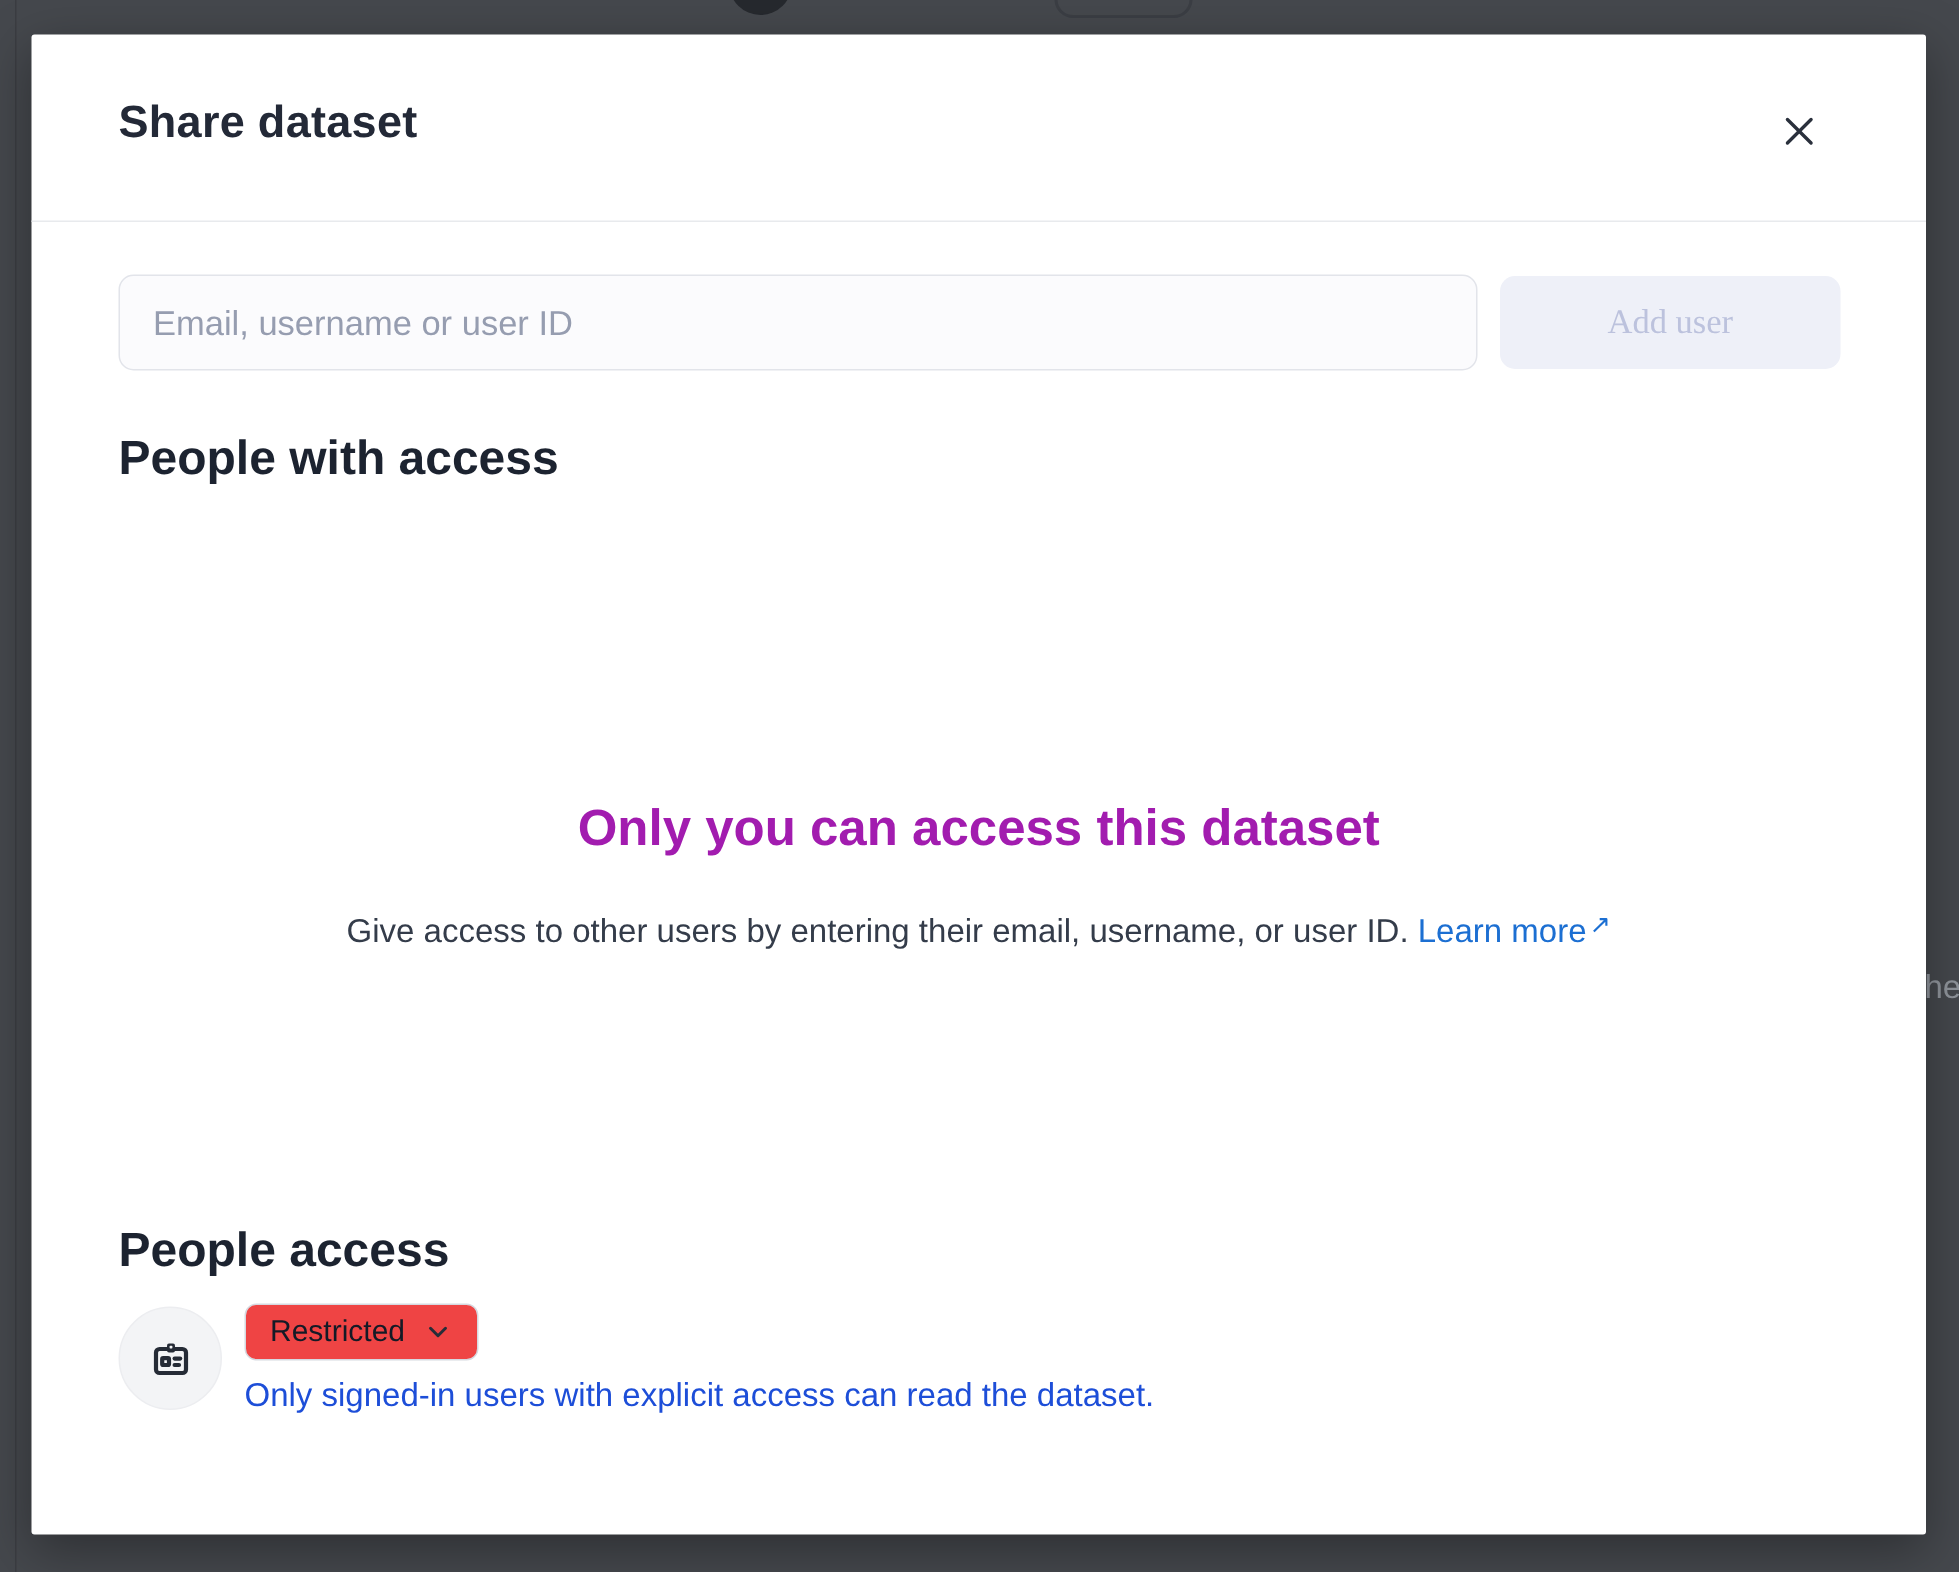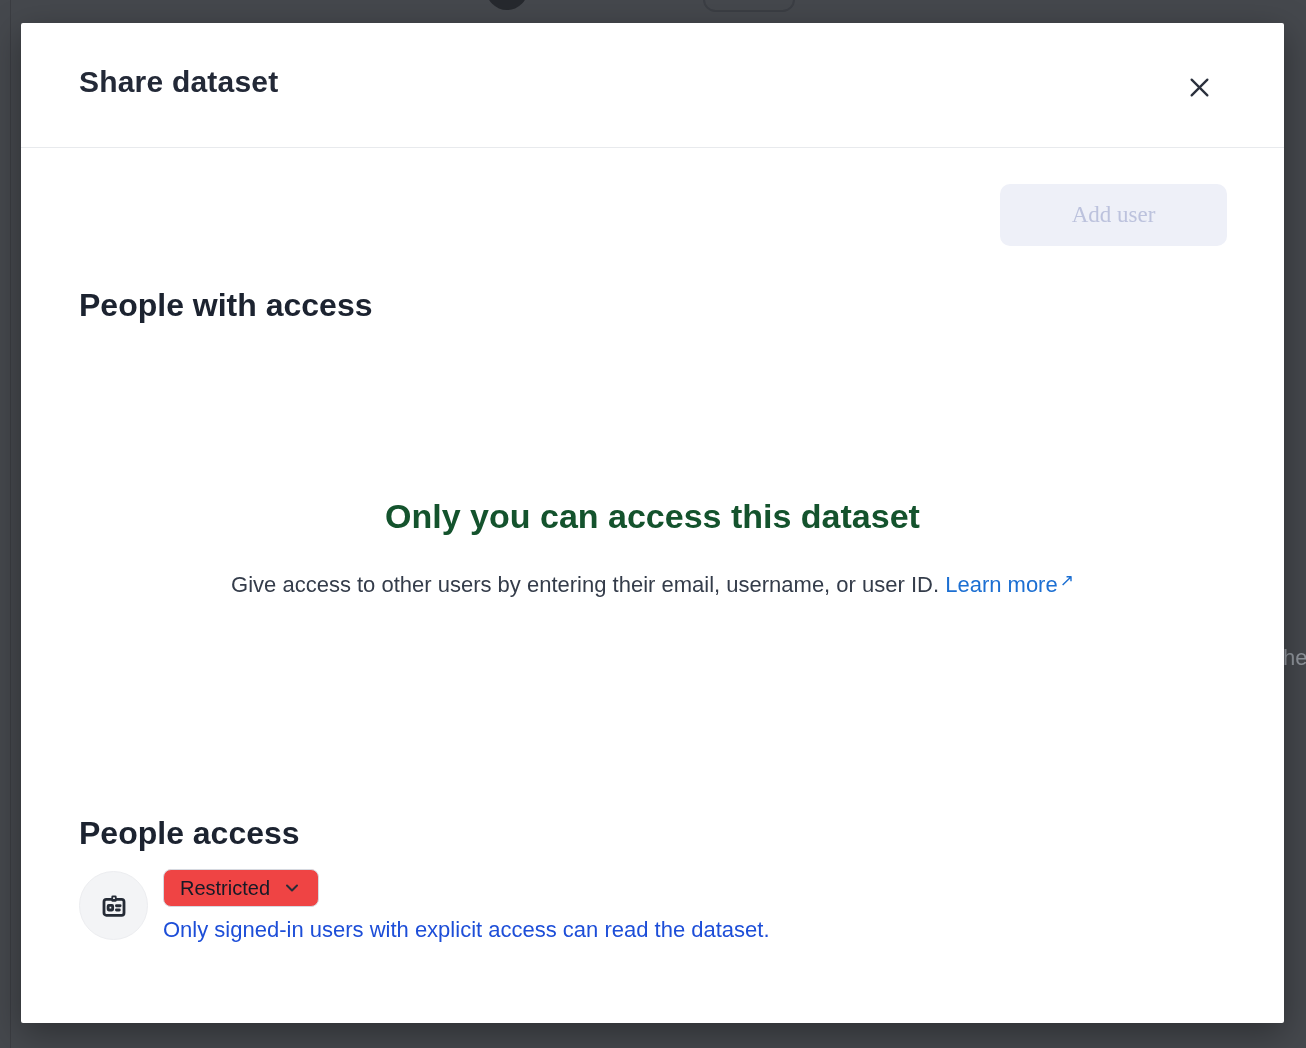--- a/index.html
+++ b/index.html
@@ -67,21 +67,21 @@
     position: absolute; left: 58px;
     font-size: 32px; font-weight: 700; color: #1c2330;
   }
   .people-heading { top: 264px; }
   .general-heading { top: 792px; }
 
   
   .empty-state {
     position: absolute; left: 0; top: 474px; width: 100%; text-align: center;
   }
-  .empty-title { font-size: 34px; font-weight: 700; color: #14532d; }
+  .empty-title { font-size: 34px; font-weight: 700; color: #a21caf; margin-top: 36px; }
   .empty-desc { margin-top: 36px; font-size: 22px; color: #343c4a; }
   .learn-more {
     color: var(--accent, #1c6fd2); text-decoration: none; cursor: pointer;
   }
   .learn-more .arrow {
     display: inline-block; font-size: 17px; transform: translateY(-6px);
     margin-left: 2px;
   }
 
   
@@ -118,20 +118,21 @@
     <button class="close-btn" aria-label="Close">
       <span style="display:flex;">
         <svg width="27" height="27" viewBox="0 0 24 24" fill="none" stroke="currentColor" stroke-width="2" stroke-linecap="round">
           <line x1="5" y1="5" x2="19" y2="19"></line>
           <line x1="19" y1="5" x2="5" y2="19"></line>
         </svg>
       </span>
     </button>
   </div>
 
+  <input class="user-input" type="text" placeholder="Email, username or user ID" style="">
 
   <button class="add-user-btn" disabled="">Add user</button>
 
   <h2 class="section-heading people-heading">People with access</h2>
 
   <div class="empty-state">
     <div class="empty-title">Only you can access this dataset</div>
     <div class="empty-desc">
       <span>Give access to other users by entering their email, username, or user ID.</span>
       <a class="learn-more"><span>Learn more</span><span class="arrow">↗</span></a>

